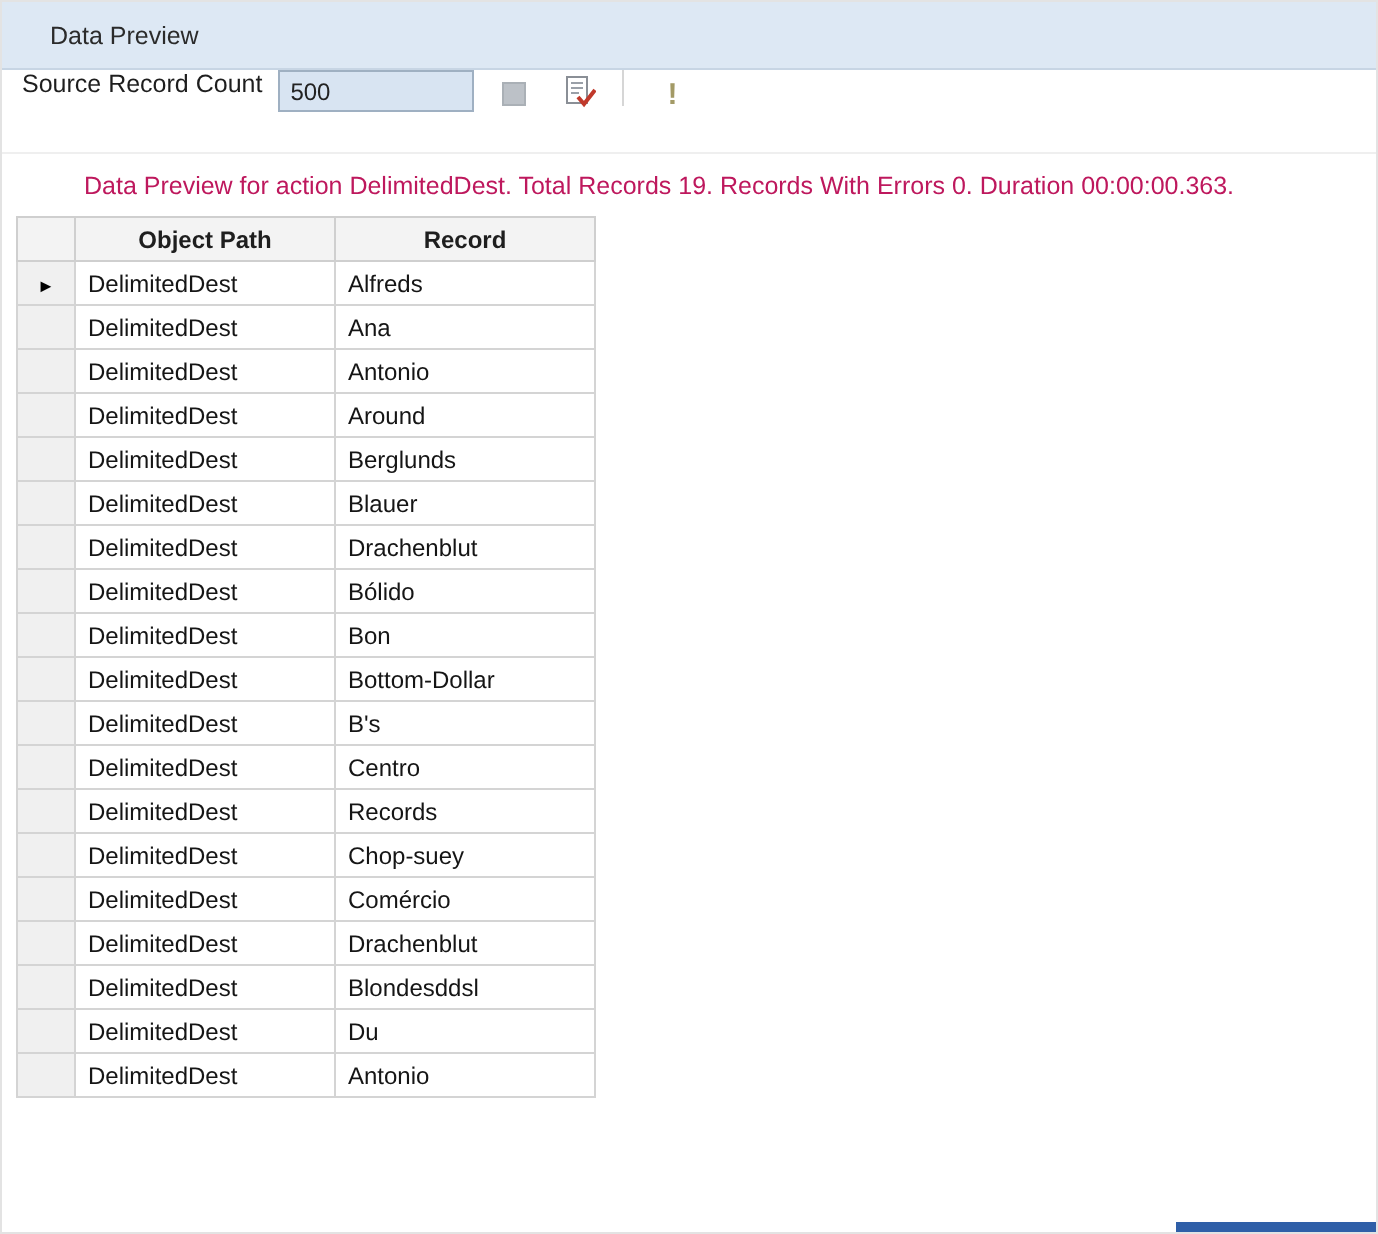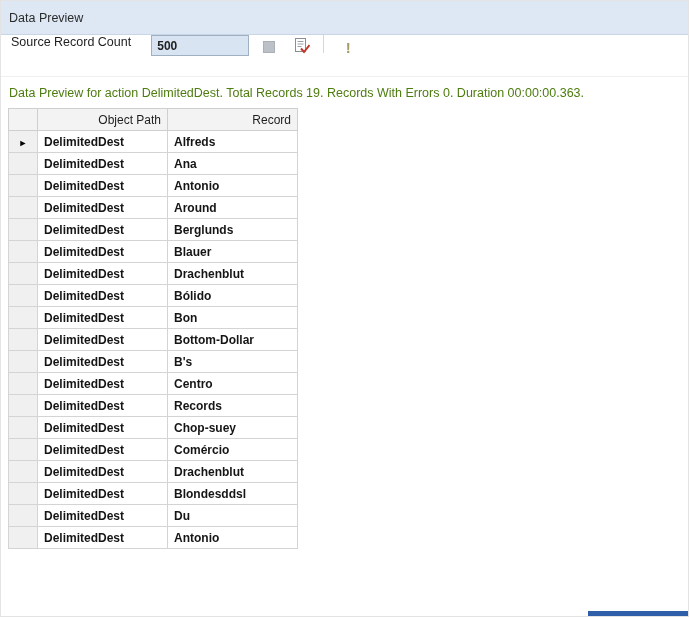--- a/index.html
+++ b/index.html
@@ -13,43 +13,42 @@
     overflow:hidden;
   }
   .panel { width:100%; height:100%; position:relative; border:1px solid #e3e3e3; }
 
   
   .titlebar {
     height:34px;
     background:#dde8f4;
     border-bottom:1px solid #c7d5e4;
     display:flex; align-items:center;
-    padding-left:8px;
+    padding-left:24px;
     font-size:12.5px;
     color:#2b2b2b;
   }
 
   
   .toolbar {
     height:42px;
     display:flex; align-items:flex-start;
     padding-left:10px;
     border-bottom:1px solid #efefef;
     background:#ffffff;
   }
   .toolbar-label { font-size:12.5px; color:#1e1e1e; }
   .count-input {
-    margin-left:20px;
+    margin-left:8px;
     width:98px; height:21px;
     background:#d8e4f2;
     border:1px solid #9fb0c2;
     font-family:"Liberation Sans", sans-serif;
     font-size:12px; color:#222;
     padding:1px 5px;
-    font-weight:bold;
   }
   .tb-btn {
     width:24px; height:24px;
     margin-left:8px;
     border:none; background:transparent;
     display:flex; align-items:center; justify-content:center;
     padding:0; cursor:default;
   }
   .square-icon {
     width:12px; height:12px;
@@ -57,48 +56,49 @@
     border:1px solid #aab0b6;
     display:inline-block;
   }
   .vsep { width:1px; height:18px; background:#d6d6d6; margin:0 4px 0 10px; }
   .excl-glyph { font-weight:bold; font-size:15px; color:#a39a66; line-height:1; }
 
   
   .status {
     font-size:12.5px;
     padding:9px 8px 8px 8px;
-    color:#4d7c0f;
+    color:#be185d;
     white-space:nowrap;
+    margin-left:33px;
   }
 
   
   table.grid {
     margin-left:7px;
     border-collapse:collapse;
     font-size:12px;
     table-layout:fixed;
   }
   table.grid th, table.grid td {
     border:1px solid #d4d4d4;
     height:22px;
     overflow:hidden;
     white-space:nowrap;
   }
   table.grid thead th {
     background:#f3f3f3;
     border-color:#cfcfcf;
-    font-weight:normal;
-    text-align:right;
+    font-weight:bold;
+    text-align:center;
     color:#1e1e1e;
     padding:1px 6px;
   }
   th.rowsel, td.rowsel { width:29px; }
   td.rowsel { background:#f0f0f0; text-align:center; }
-  th.colw, td.cellw { width:130px;font-weight:bold; }
+  th.colw, td.cellw { width:130px; }
   td.cellw { background:#ffffff; padding:1px 6px; text-align:left; color:#151515; }
   .arrow { font-size:9px; color:#000; }
 
   
   .bottom-strip {
     position:absolute;
     right:0; bottom:0;
     width:100px; height:5px;
     background:#2f5fa8;
   }

